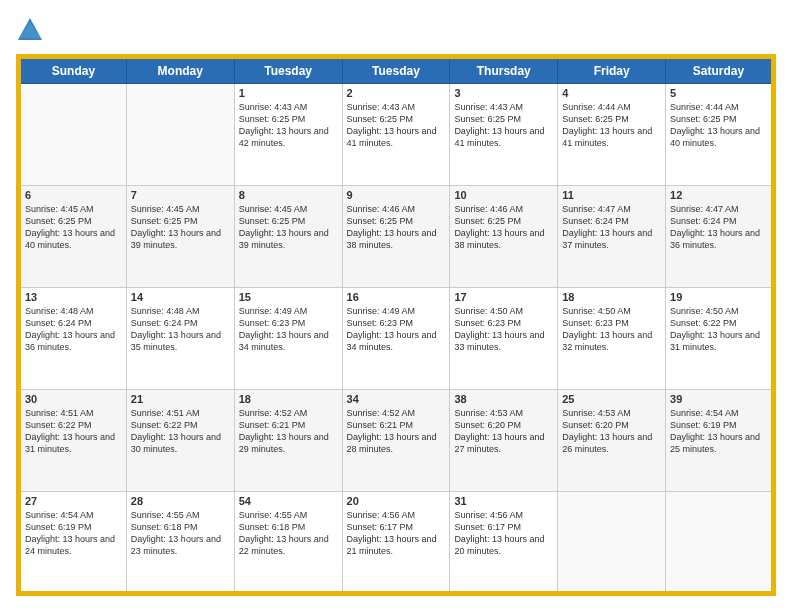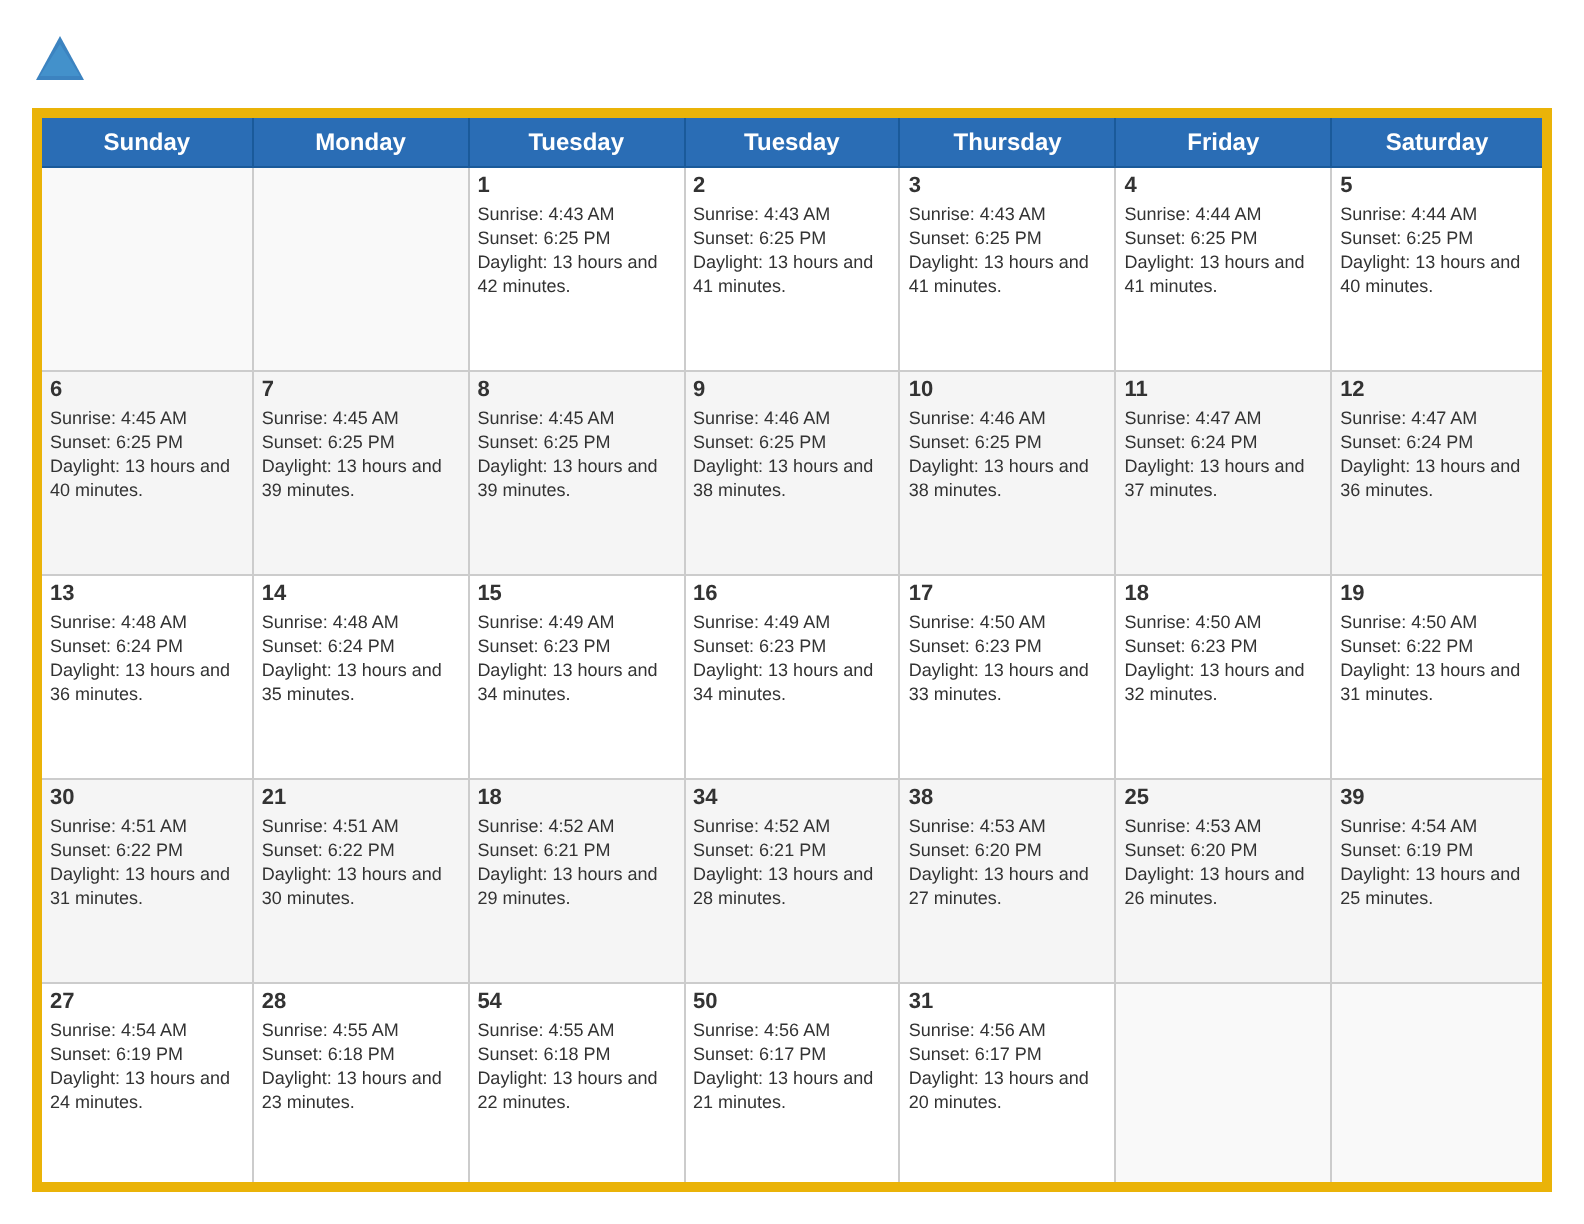--- a/index.html
+++ b/index.html
@@ -316,21 +316,21 @@
 Sunset: 6:18 PM
 Daylight: 13 hours and 23 minutes.</div>
           </td>
           <td>
             <div class="day-number">54</div>
             <div class="cell-info" style="white-space: pre-line;">Sunrise: 4:55 AM
 Sunset: 6:18 PM
 Daylight: 13 hours and 22 minutes.</div>
           </td>
           <td>
-            <div class="day-number">50</div>
+            <div class="day-number">20</div>
             <div class="cell-info" style="white-space: pre-line;">Sunrise: 4:56 AM
 Sunset: 6:17 PM
 Daylight: 13 hours and 21 minutes.</div>
           </td>
           <td>
             <div class="day-number">31</div>
             <div class="cell-info" style="white-space: pre-line;">Sunrise: 4:56 AM
 Sunset: 6:17 PM
 Daylight: 13 hours and 20 minutes.</div>
           </td>

